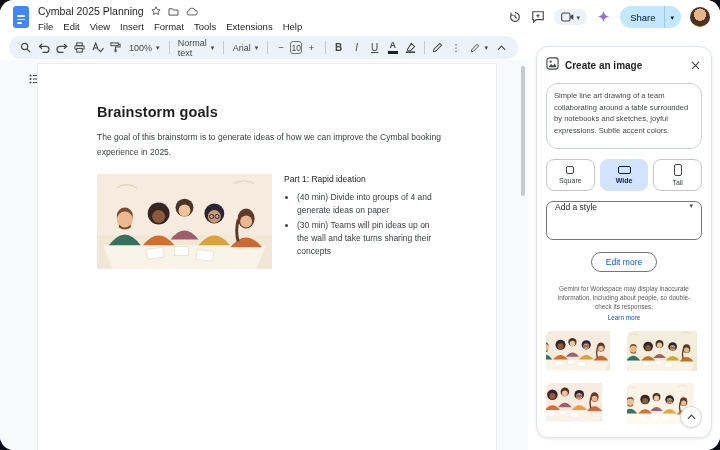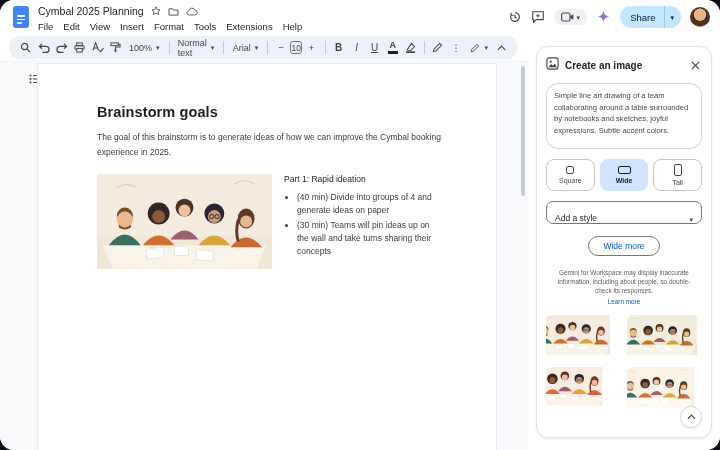--- a/index.html
+++ b/index.html
@@ -86,22 +86,22 @@
   .aspect { flex:1; height:32px; border:1px solid #c4c7c5; border-radius:8px; background:#fff;
             display:flex; flex-direction:column; align-items:center; justify-content:center; gap:3px; }
   .aspect .shape { border:1.4px solid #444746; border-radius:2px; }
   .shape-square { width:8px; height:8px; }
   .shape-wide { width:13px; height:8px; }
   .shape-tall { width:8px; height:12px; }
   .aspect span { font-size:7px; color:#444746; }
   .aspect.selected { background:#d3e3fd; border-color:#d3e3fd; }
   .aspect.selected .shape { border-color:#041e49; }
   .aspect.selected span { color:#041e49; font-weight:600; }
-  .style-select { margin-top:10px; height:23px; border:1px solid #747775; border-radius:7px;
-                  display:flex; align-items:flex-end; padding:0 8px; font-size:8.5px; color:#1f1f1f; }
+  .style-select { margin-top:10px; height:39px; border:1px solid #747775; border-radius:7px;
+                  display:flex; align-items:flex-start; padding:0 8px; font-size:8.5px; color:#1f1f1f; }
   .style-select .caret { margin-left:auto; }
   .view-more-wrap { display:flex; justify-content:center; margin-top:12px; }
   .view-more { border:1px solid #747775; border-radius:11px; background:#fff; color:#0b57d0;
                font-size:8.5px; padding:4px 14px; }
   .disclaimer { margin-top:12px; font-size:6.4px; line-height:9px; color:#5e5e5e; text-align:center;
                 padding:0 6px; }
   .learn-more { display:block; margin-top:3px; text-align:center; font-size:6.4px; color:#0b57d0; }
   .thumb-grid { margin-top:10px; display:grid; grid-template-columns:1fr 1fr; gap:6px; }
   .thumb { height:46px; border-radius:6px; overflow:hidden; }
   .thumb svg { width:100%; height:100%; display:block; }
@@ -394,21 +394,21 @@
             <span>Tall</span>
           </div>
         </div>
 
         <div class="style-select">
           <span>Add a style</span>
           <span class="caret">▾</span>
         </div>
 
         <div class="view-more-wrap">
-          <button class="view-more">Wide more</button>
+          <button class="view-more">Edit more</button>
         </div>
 
         <p class="disclaimer">Gemini for Workspace may display inaccurate information, including about people, so double-check its responses.</p>
         <a class="learn-more">Learn more</a>
 
         <div class="thumb-grid">
           <div class="thumb">
               <svg viewBox="20 10 136 80">
                 <use href="#team-scene"></use>
               </svg>

